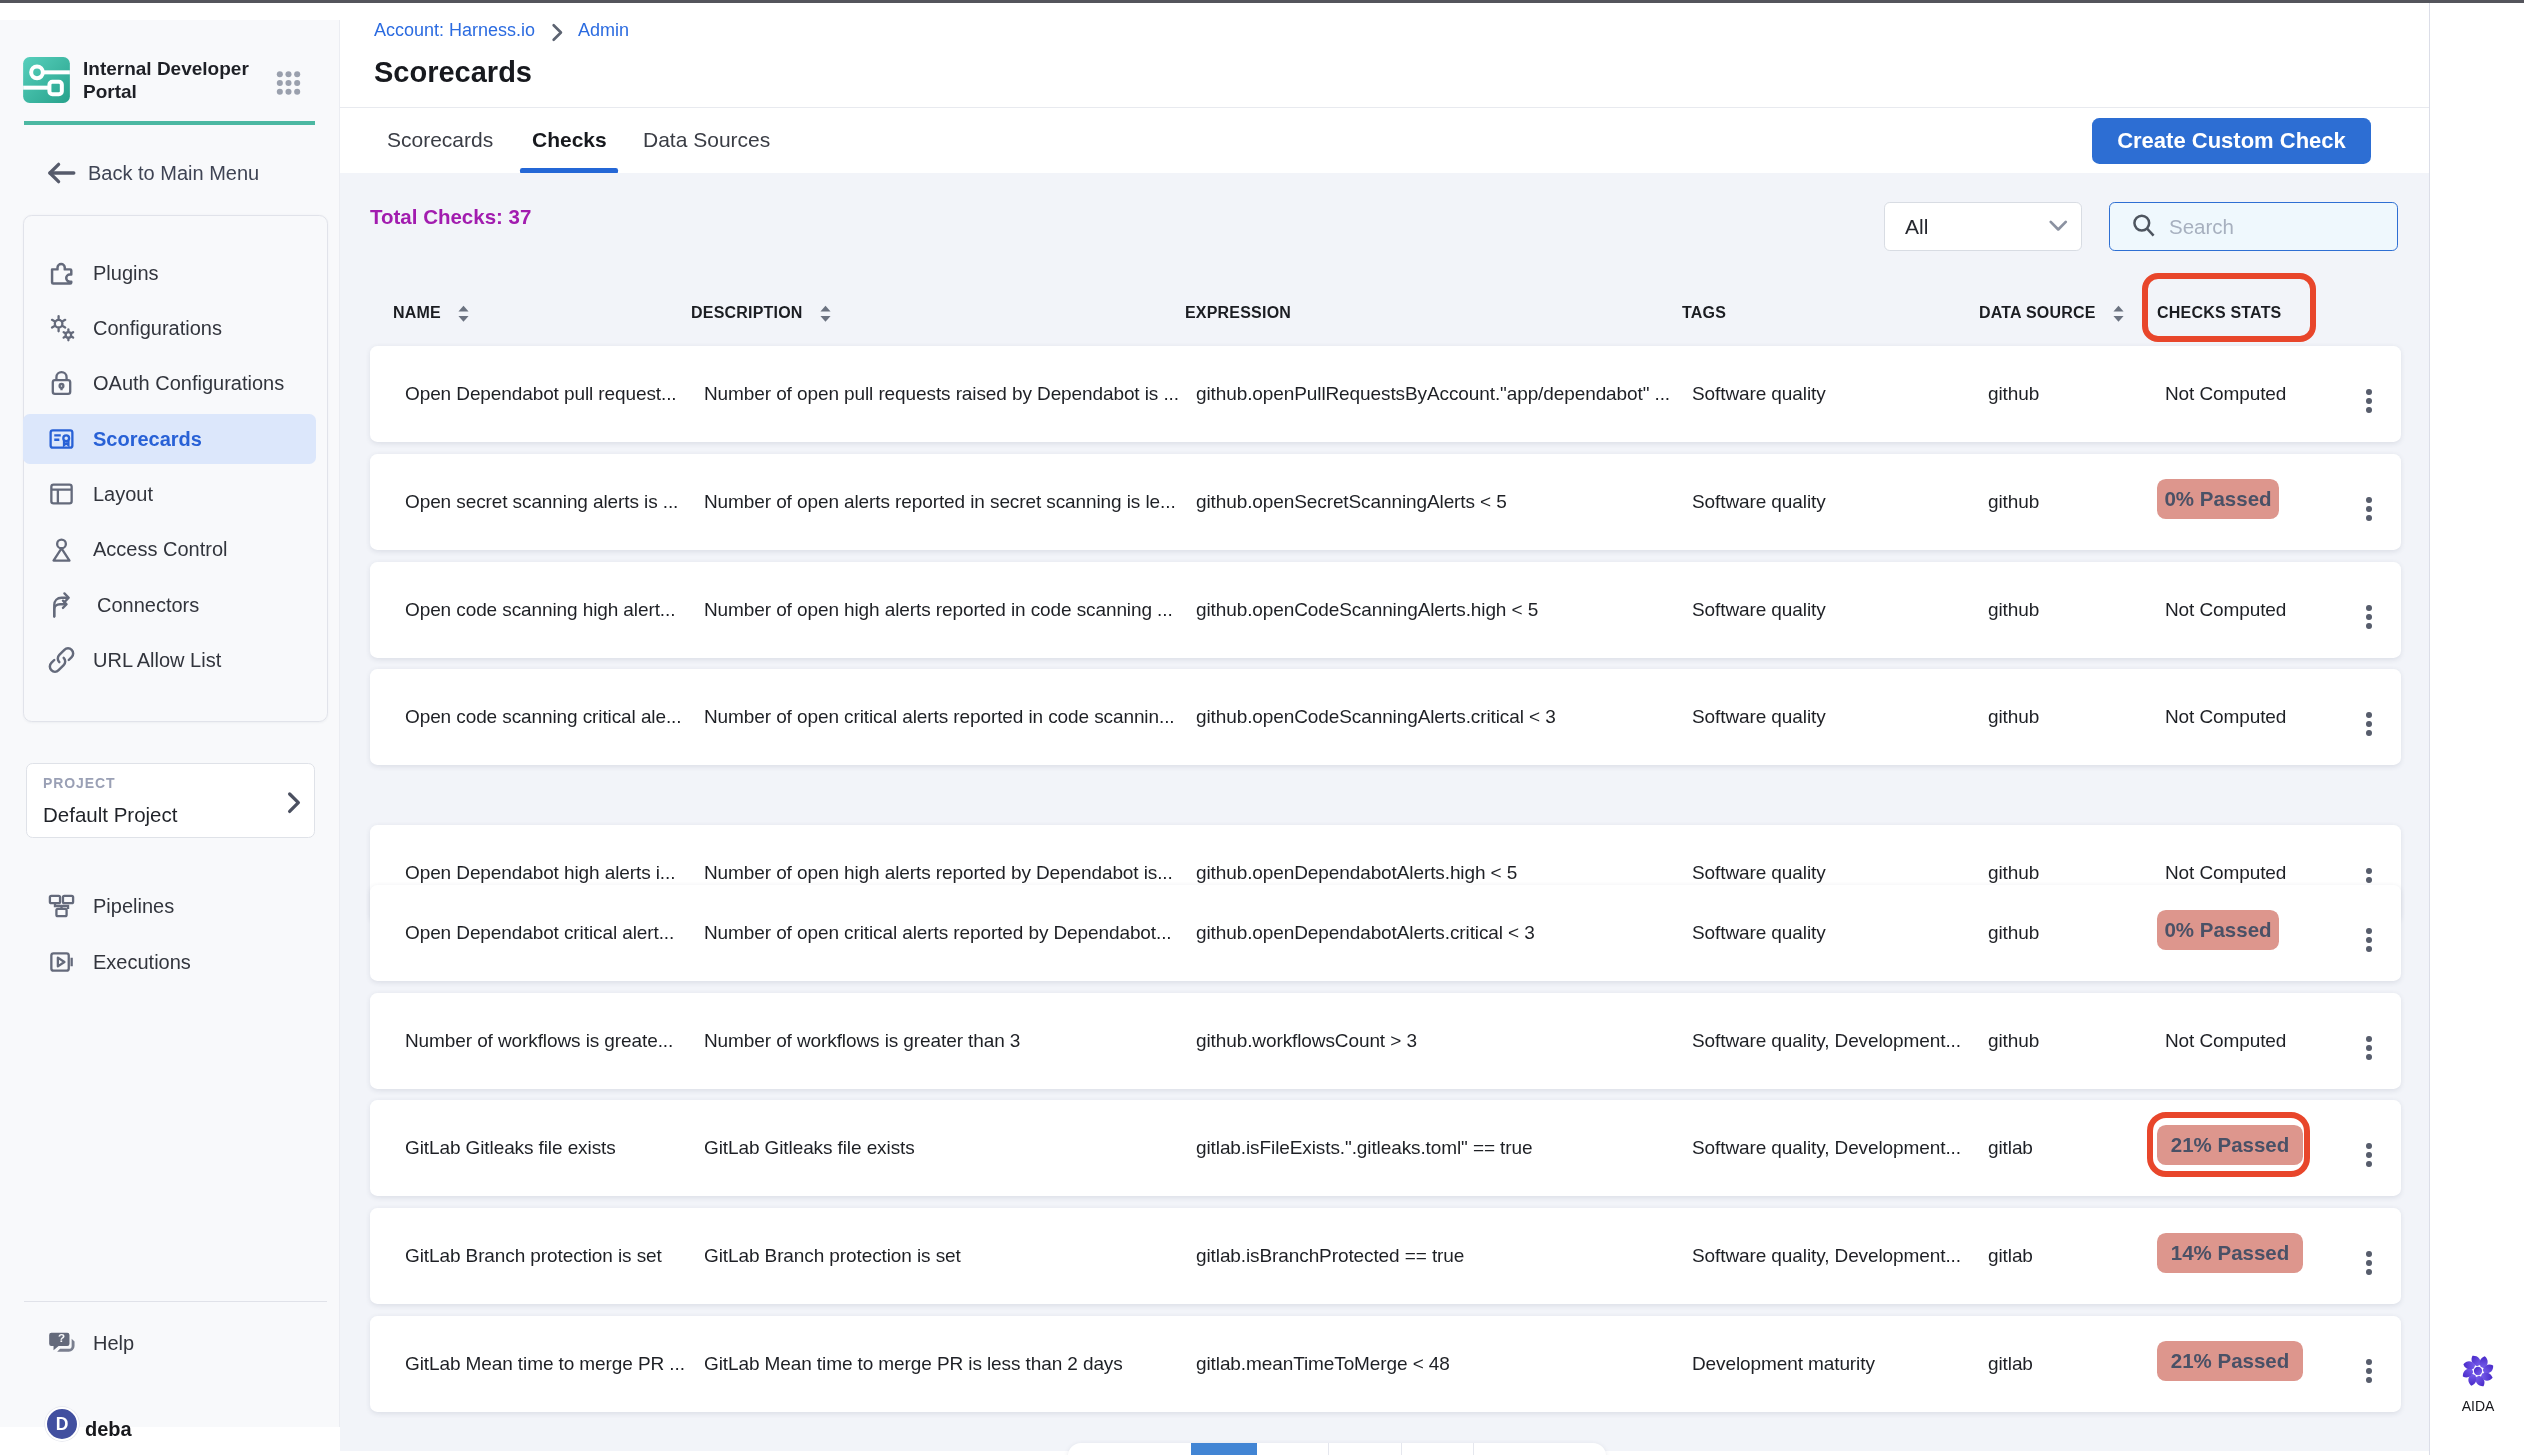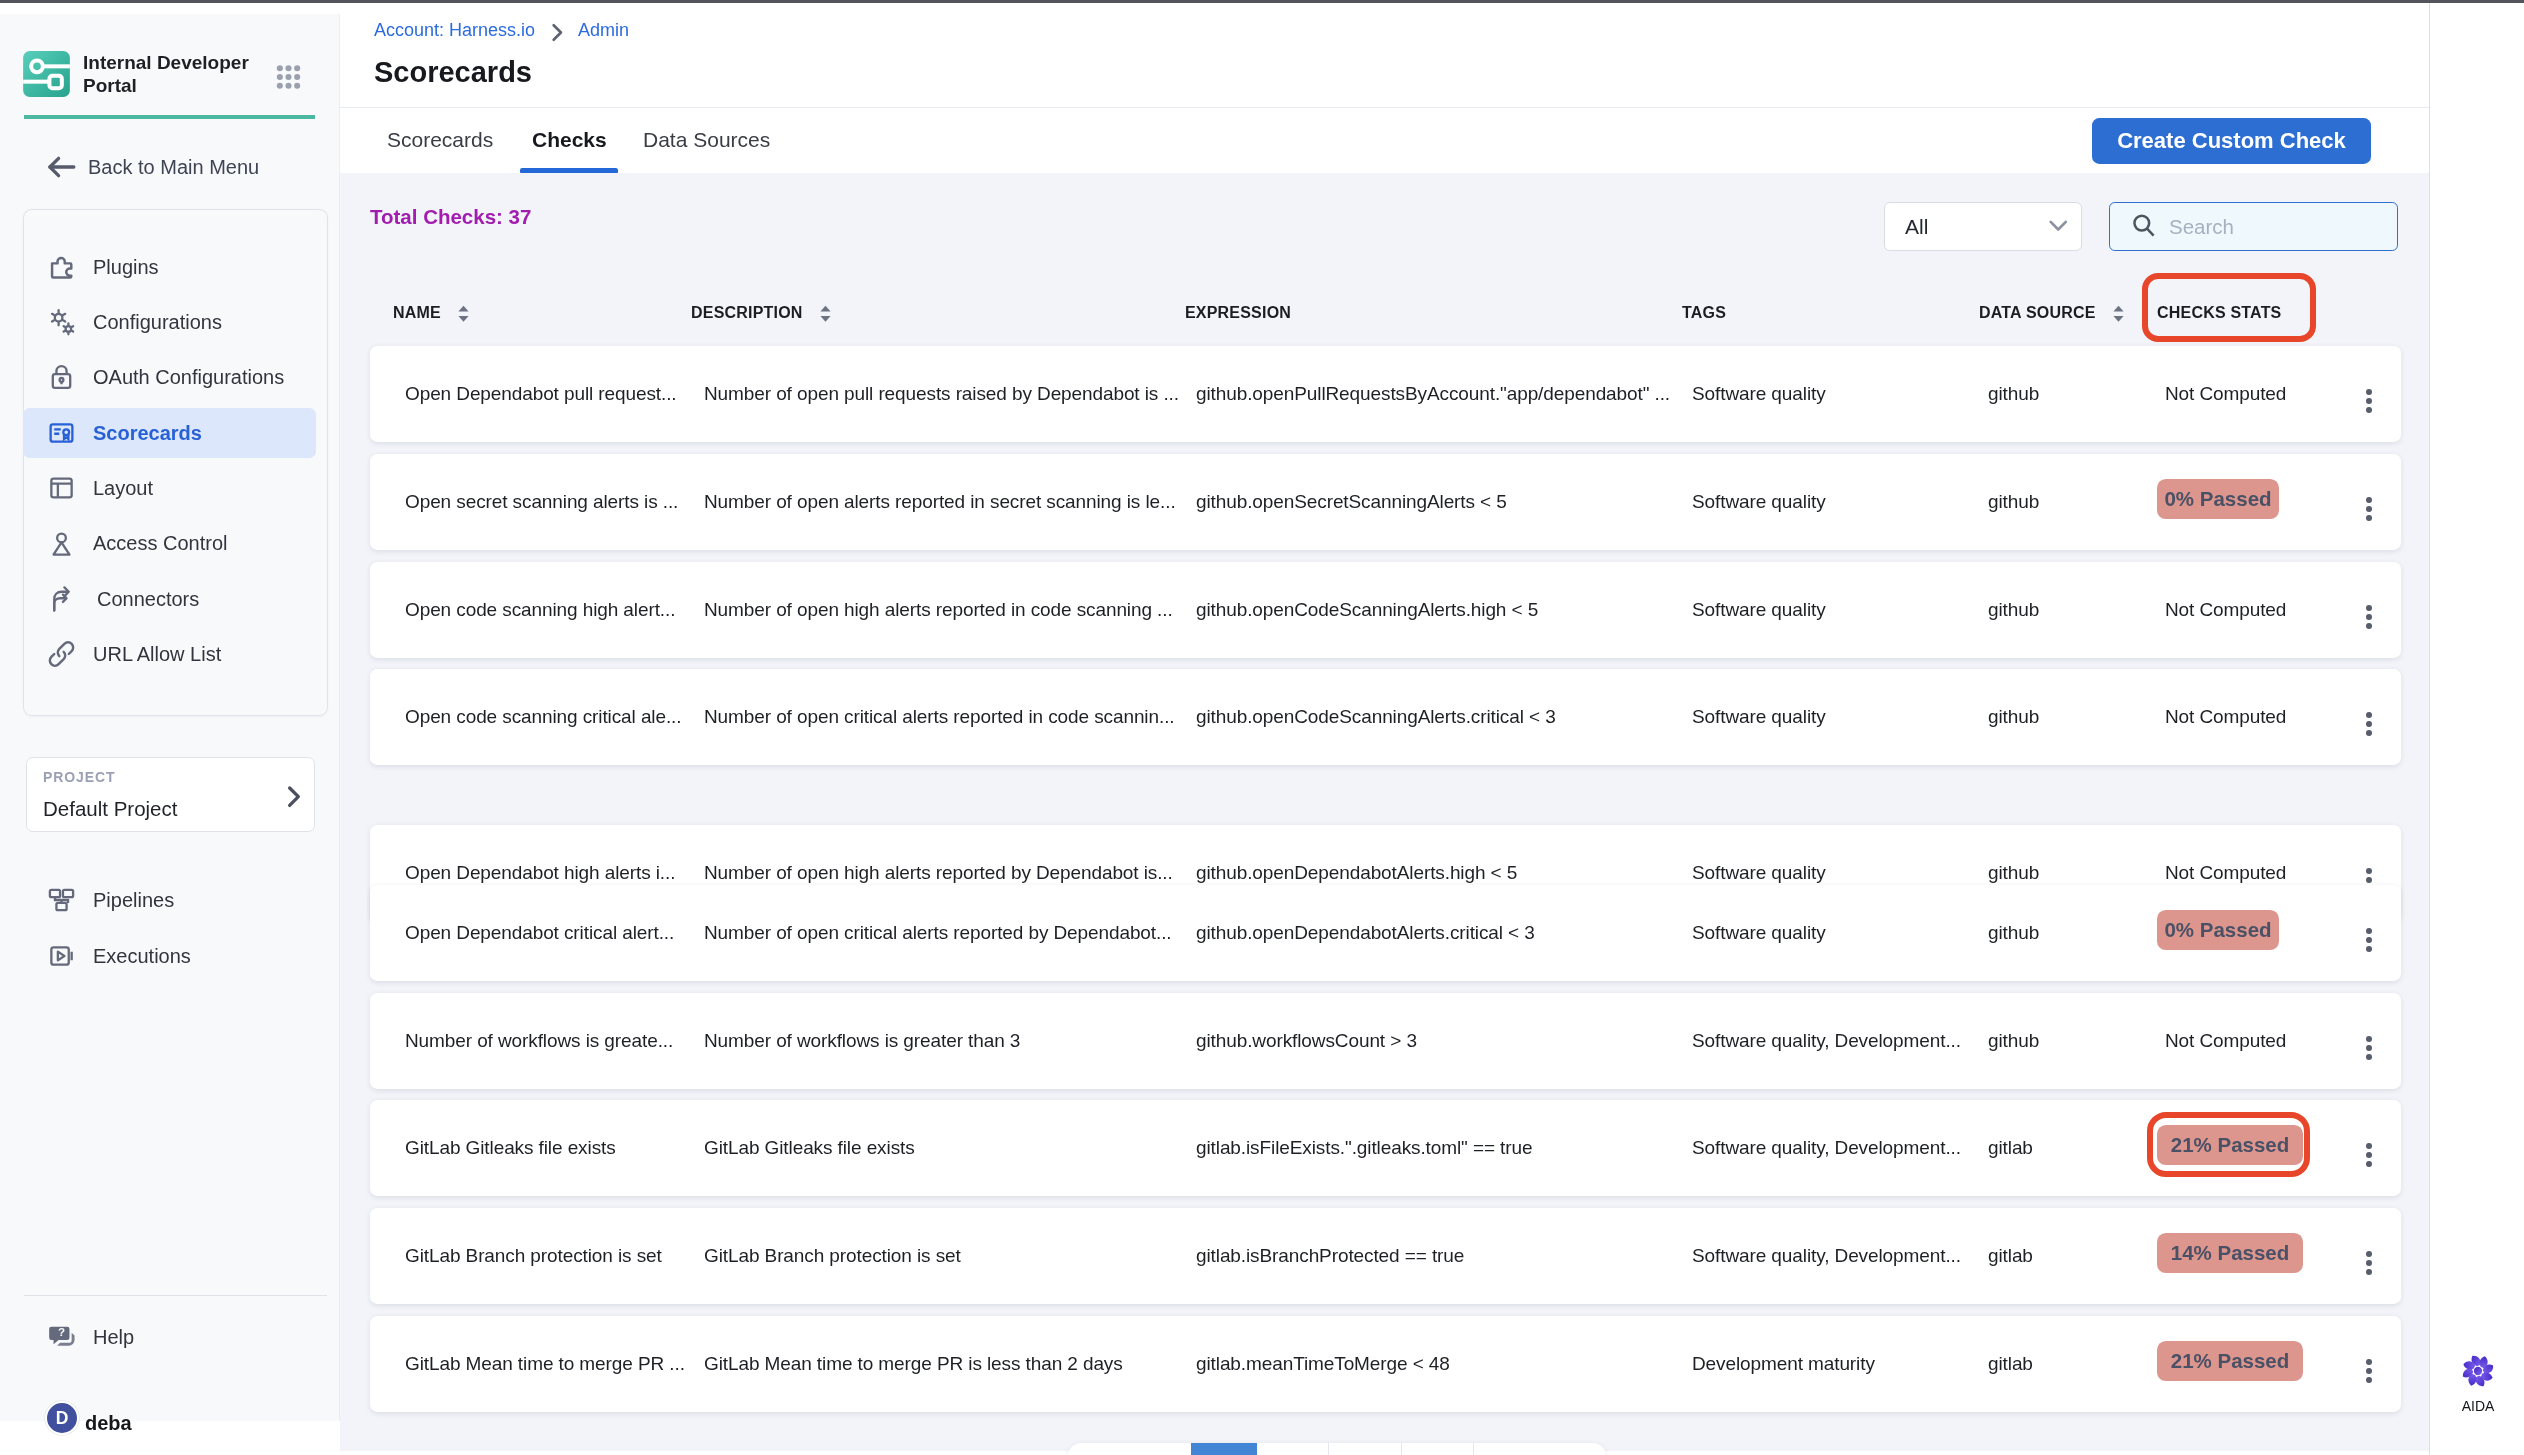--- a/index.html
+++ b/index.html
@@ -2,21 +2,21 @@
 <html style="font-size:11.7px"><head>
 <meta charset="utf-8">
 <style>
   * { margin:0; padding:0; box-sizing:border-box; }
   html,body { width:2525px; height:1455px; overflow:hidden; }
   body { font-family:"Liberation Sans", sans-serif; background:#ffffff; position:relative; }
   .abs { position:absolute; }
   
   #topbar { left:0; top:0; width:2525px; height:2.9px; background:#54555c; z-index:50; }
   
-  #sidebar { left:0; top:14px; width:340px; height:1407px; background:#f8f9fb; border-right:0.7px solid #ebedf2; z-index:10; }
+  #sidebar { left:0; top:20px; width:340px; height:1407px; background:#f8f9fb; border-right:0.7px solid #ebedf2; z-index:10; }
   
   #mainhead { left:340px; top:2.9px; width:2089px; height:104px; background:#ffffff; }
   #tabsrow { left:340px; top:107px; width:2089px; height:66px; background:#ffffff; border-top:0.7px solid #e8eaef; box-shadow:0 1.5px 2.9px rgba(30,40,60,0.08); }
   #mainbody { left:340px; top:173px; width:2089px; height:1278px; background:#f2f4f9; }
   #rightstrip { left:2429px; top:2.9px; width:96px; height:1452px; background:#ffffff; border-left:0.7px solid #dcdee8; }
   .crumb { font-size:18px; color:#2b6be0; }
   .row-card { position:absolute; left:30px; width:2031px; height:96px; background:#ffffff; border-radius:7.3px; box-shadow:0 1.5px 5.1px rgba(40,50,80,0.10); }
   .cell { position:absolute; font-size:19px; letter-spacing:-0.1px; color:#1e2025; line-height:96px; height:96px; white-space:nowrap; }
   .hdr { position:absolute; top:0; font-size:16px; font-weight:bold; color:#1b1d22; letter-spacing:0.2px; line-height:29px; white-space:nowrap; }
   .badge { position:absolute; top:25px; height:40px; background:#dd968d; border-radius:8.8px; color:#4a5166; font-size:20.5px; font-weight:bold; text-align:center; line-height:40px; }

